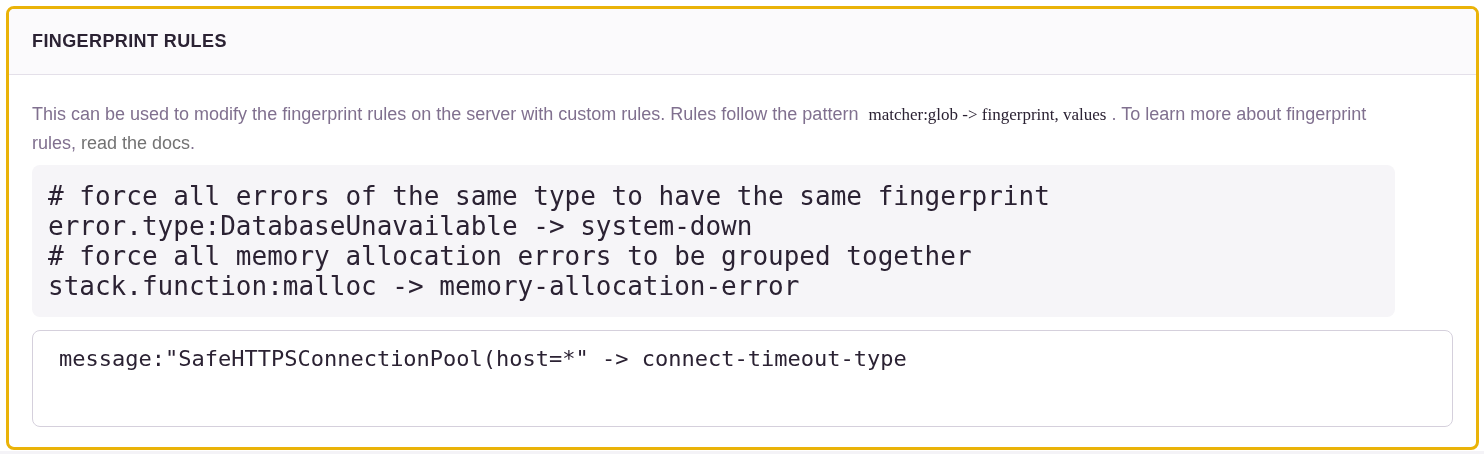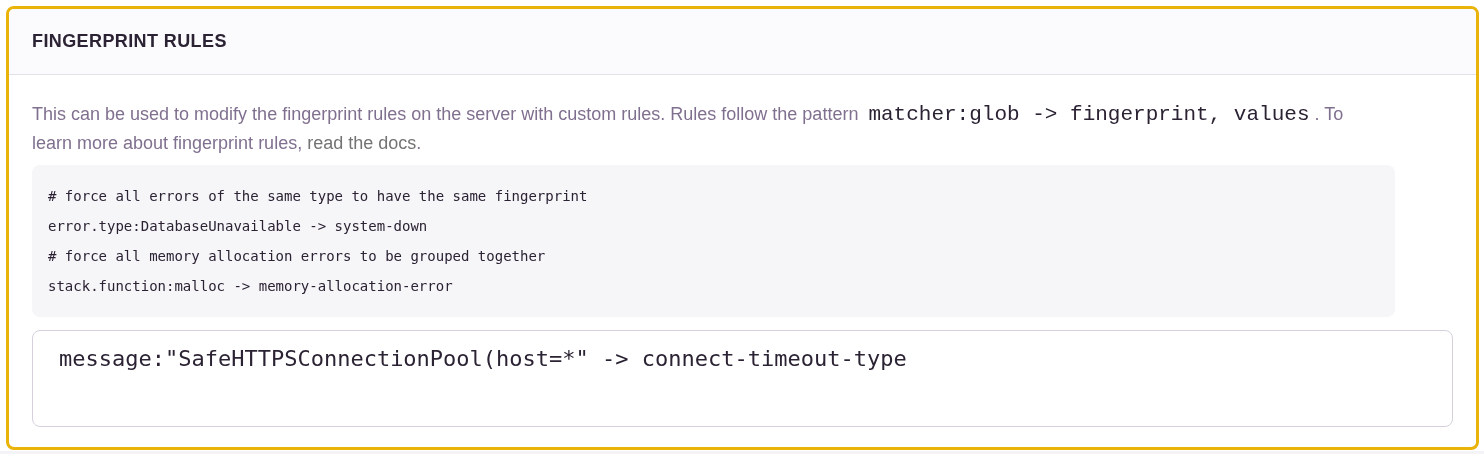--- a/index.html
+++ b/index.html
@@ -41,37 +41,37 @@
     padding: 25px 23px 20px 23px;
   }
   .description {
     margin: 0 0 8px 0;
     max-width: 1340px;
     font-size: 18px;
     line-height: 28px;
     color: #80708f;
   }
   .inline-code {
-    font-family: Liberation Mono, monospace;
-    font-size: 21px;
+    font-family: Liberation Serif, serif;
+    font-size: 17px;
     color: #2b2233;
     padding: 0 5px;
   }
   .docs-link {
     color: #737373;
     text-decoration: none;
     cursor: pointer;
   }
   .example-block {
     margin: 0 58px 13px 0;
     padding: 16px;
     background: #f6f5f8;
     border-radius: 8px;
     font-family: "DejaVu Sans Mono", "Liberation Mono", monospace;
-    font-size: 14px;
+    font-size: 26px;
     line-height: 30px;
     color: #2b2233;
     white-space: pre;
     overflow: hidden;
   }
   .rules-textarea {
     display: block;
     width: 100%;
     height: 97px;
     padding: 13px 20px 13px 26px;

